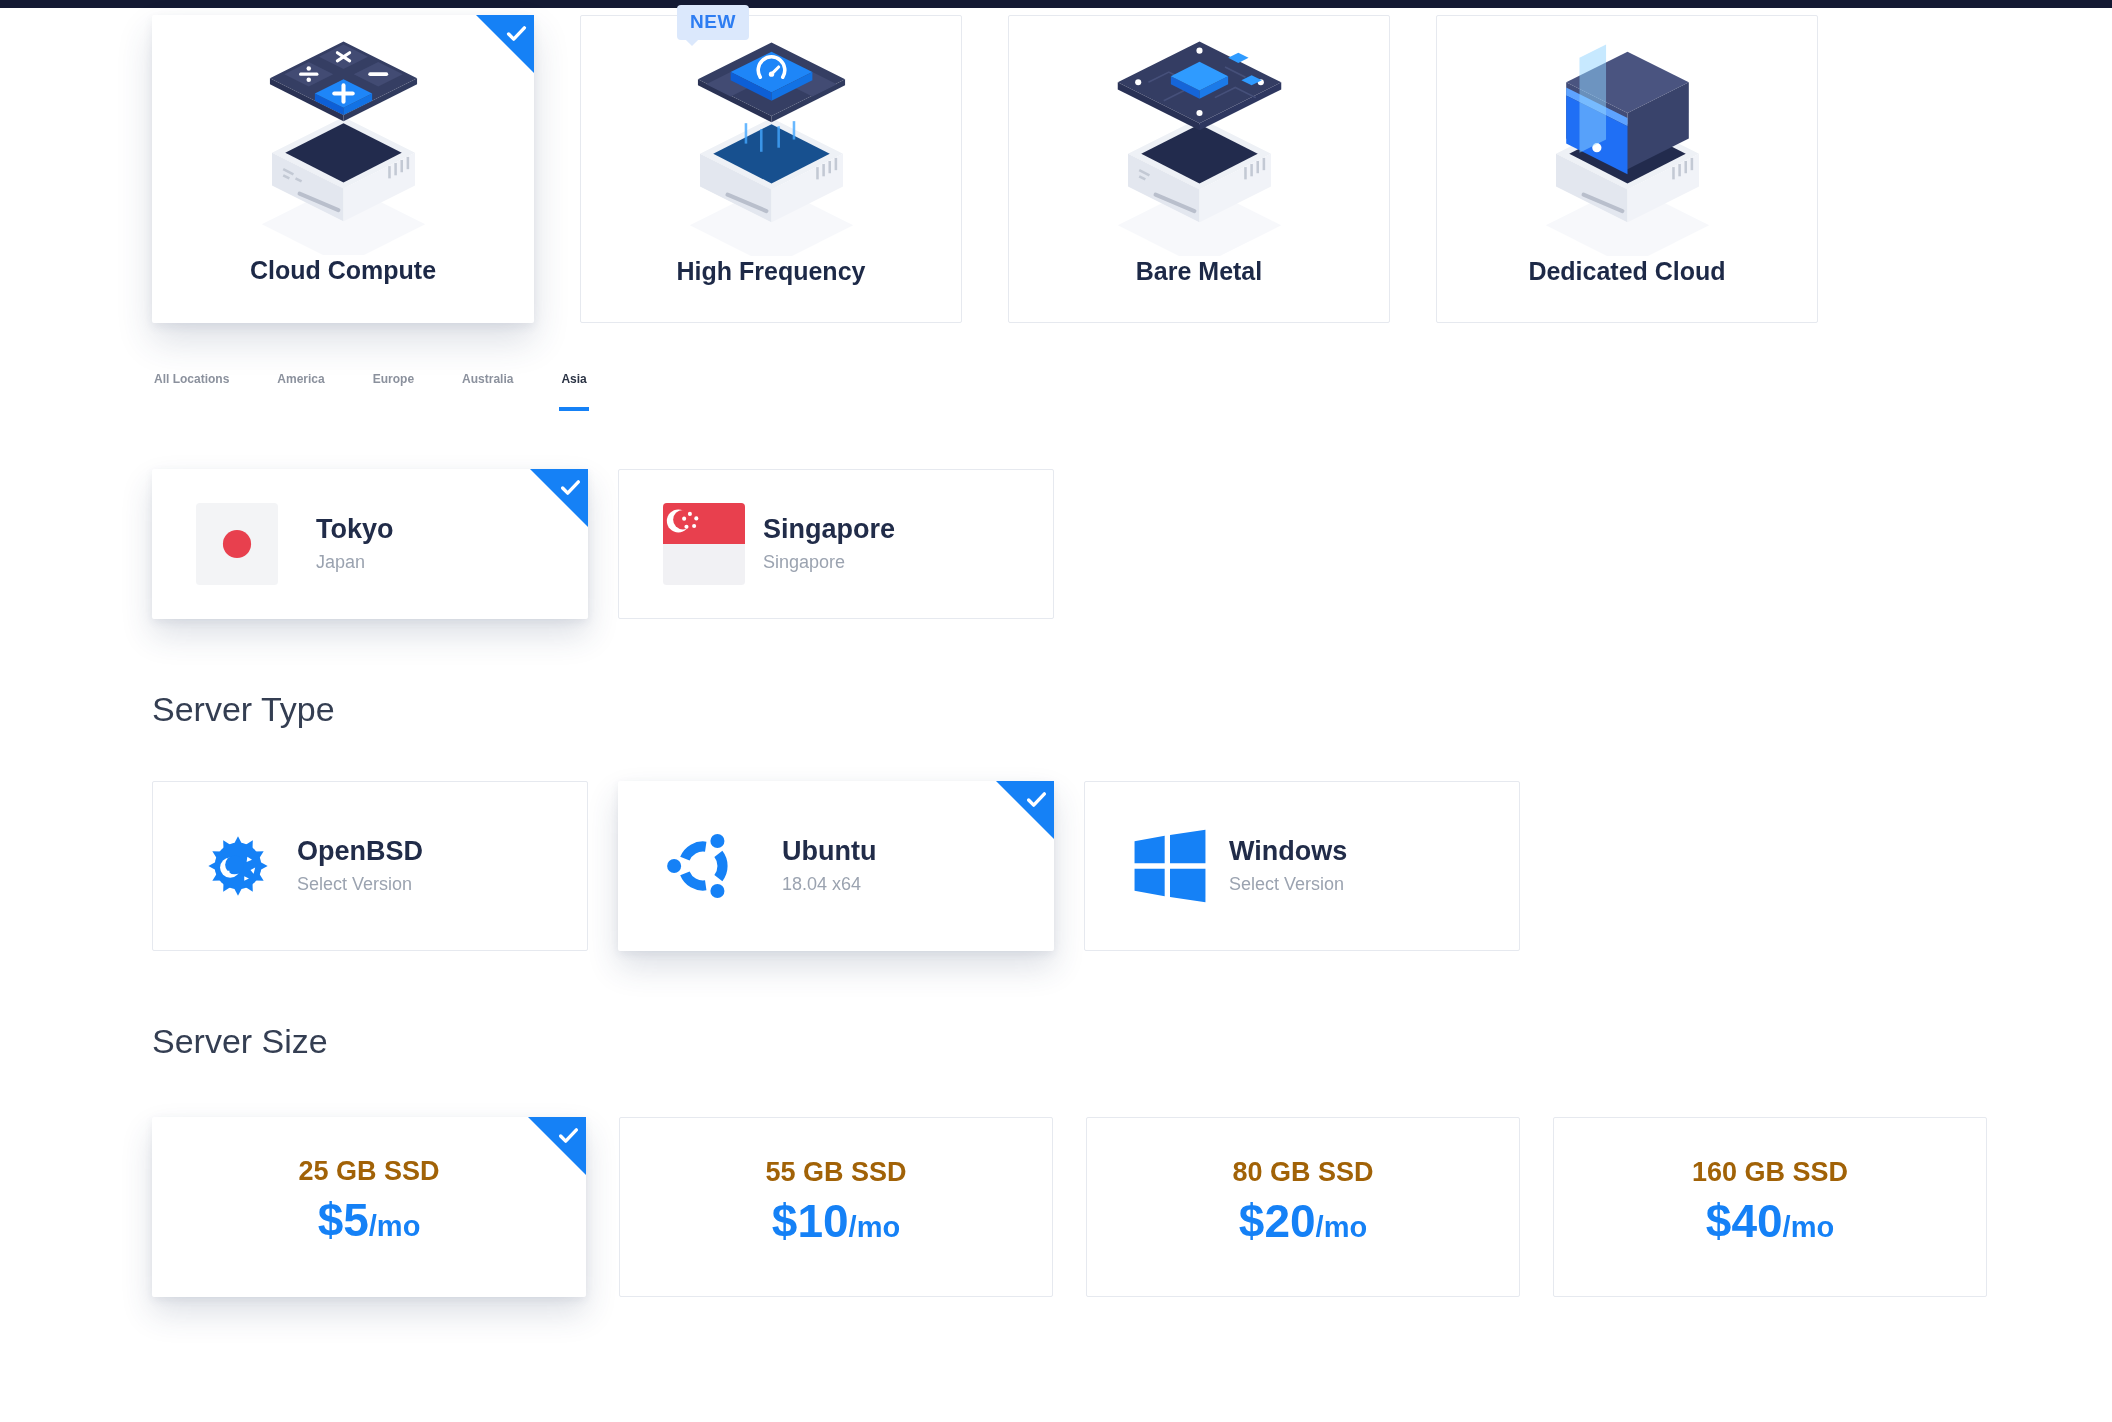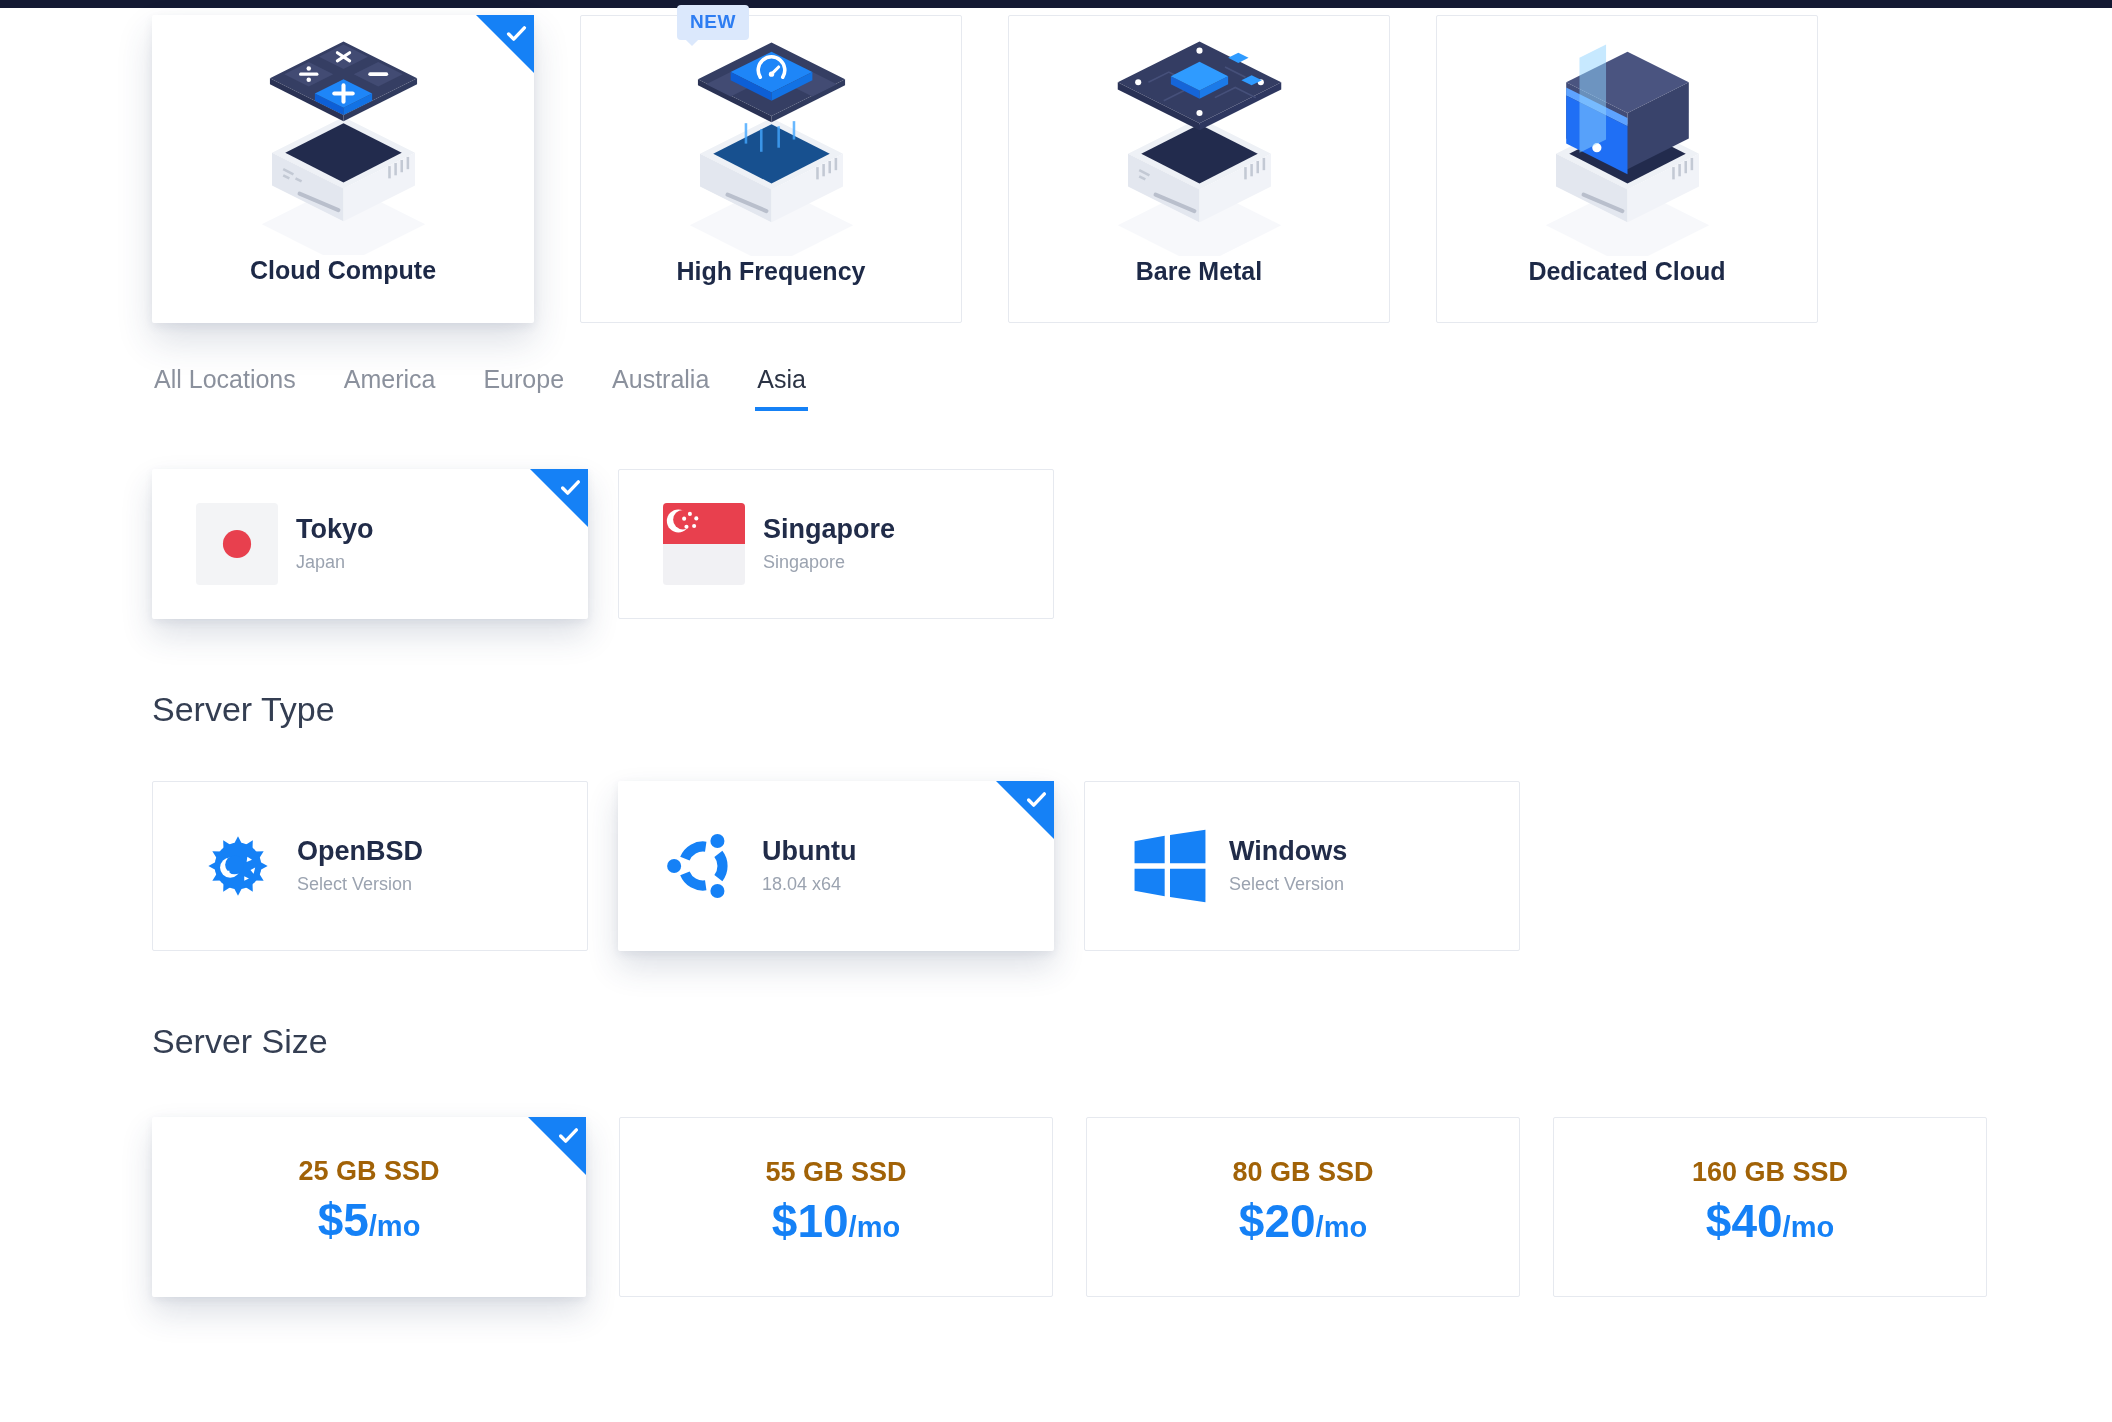--- a/index.html
+++ b/index.html
@@ -25,30 +25,30 @@
   .new-badge::after{content:"";position:absolute;left:10px;bottom:-4px;width:10px;height:10px;background:#dbe8fc;transform:rotate(45deg);z-index:-1;}
 
   
   h2.section-title{font-size:34px;font-weight:500;color:#343e52;line-height:40px;margin:0;}
   .sec-loc-title{margin-top:68px!important;}
   .sec-type-title{margin-top:70px!important;}
   .sec-size-title{margin-top:70px!important;}
 
   
   .tabs{display:flex;gap:44px;margin-top:44px;}
-  .tab{font-size:25px;color:#8b919d;line-height:24px;padding:0 2px 16px;border-bottom:4px solid transparent;cursor:pointer;white-space:nowrap;}
+  .tab{font-size:12px;color:#8b919d;line-height:24px;padding:0 2px 16px;border-bottom:4px solid transparent;cursor:pointer;white-space:nowrap;font-weight:bold;}
   .tab.active{color:#2b3344;border-bottom-color:#1581f6;}
 
   
   .loc-row{margin-top:58px;gap:30px;}
   .os-row{margin-top:52px;gap:30px;}
   .pick-card{position:relative;width:436px;background:#fff;border:1px solid #e6e9ef;border-radius:2px;box-sizing:border-box;display:flex;align-items:center;padding-left:44px;cursor:pointer;}
   .loc-row .pick-card{height:150px;}
   .os-row .pick-card{height:170px;}
-  .pick-card.selected{border:none;box-shadow:0 16px 32px rgba(45,62,98,.16),0 3px 9px rgba(45,62,98,.08);}
+  .pick-card.selected{border:none;box-shadow:0 16px 32px rgba(45,62,98,.16),0 3px 9px rgba(45,62,98,.08);gap:20px;}
   .pick-icon{width:82px;height:82px;flex:none;margin-right:18px;display:flex;align-items:center;justify-content:center;}
   .pick-icon svg{width:82px;height:82px;}
   .os-row .pick-icon svg{width:78px;height:78px;}
   .pick-title{font-size:27px;font-weight:700;color:#212c49;line-height:32px;}
   .pick-sub{font-size:18px;color:#9ba3b0;line-height:25px;margin-top:5px;}
 
   
   .size-row{margin-top:56px;gap:33px;}
   .size-card{position:relative;width:434px;height:180px;background:#fff;border:1px solid #e6e9ef;border-radius:2px;box-sizing:border-box;text-align:center;padding-top:38px;cursor:pointer;}
   .size-card.selected{border:none;box-shadow:0 16px 32px rgba(45,62,98,.16),0 3px 9px rgba(45,62,98,.08);}

